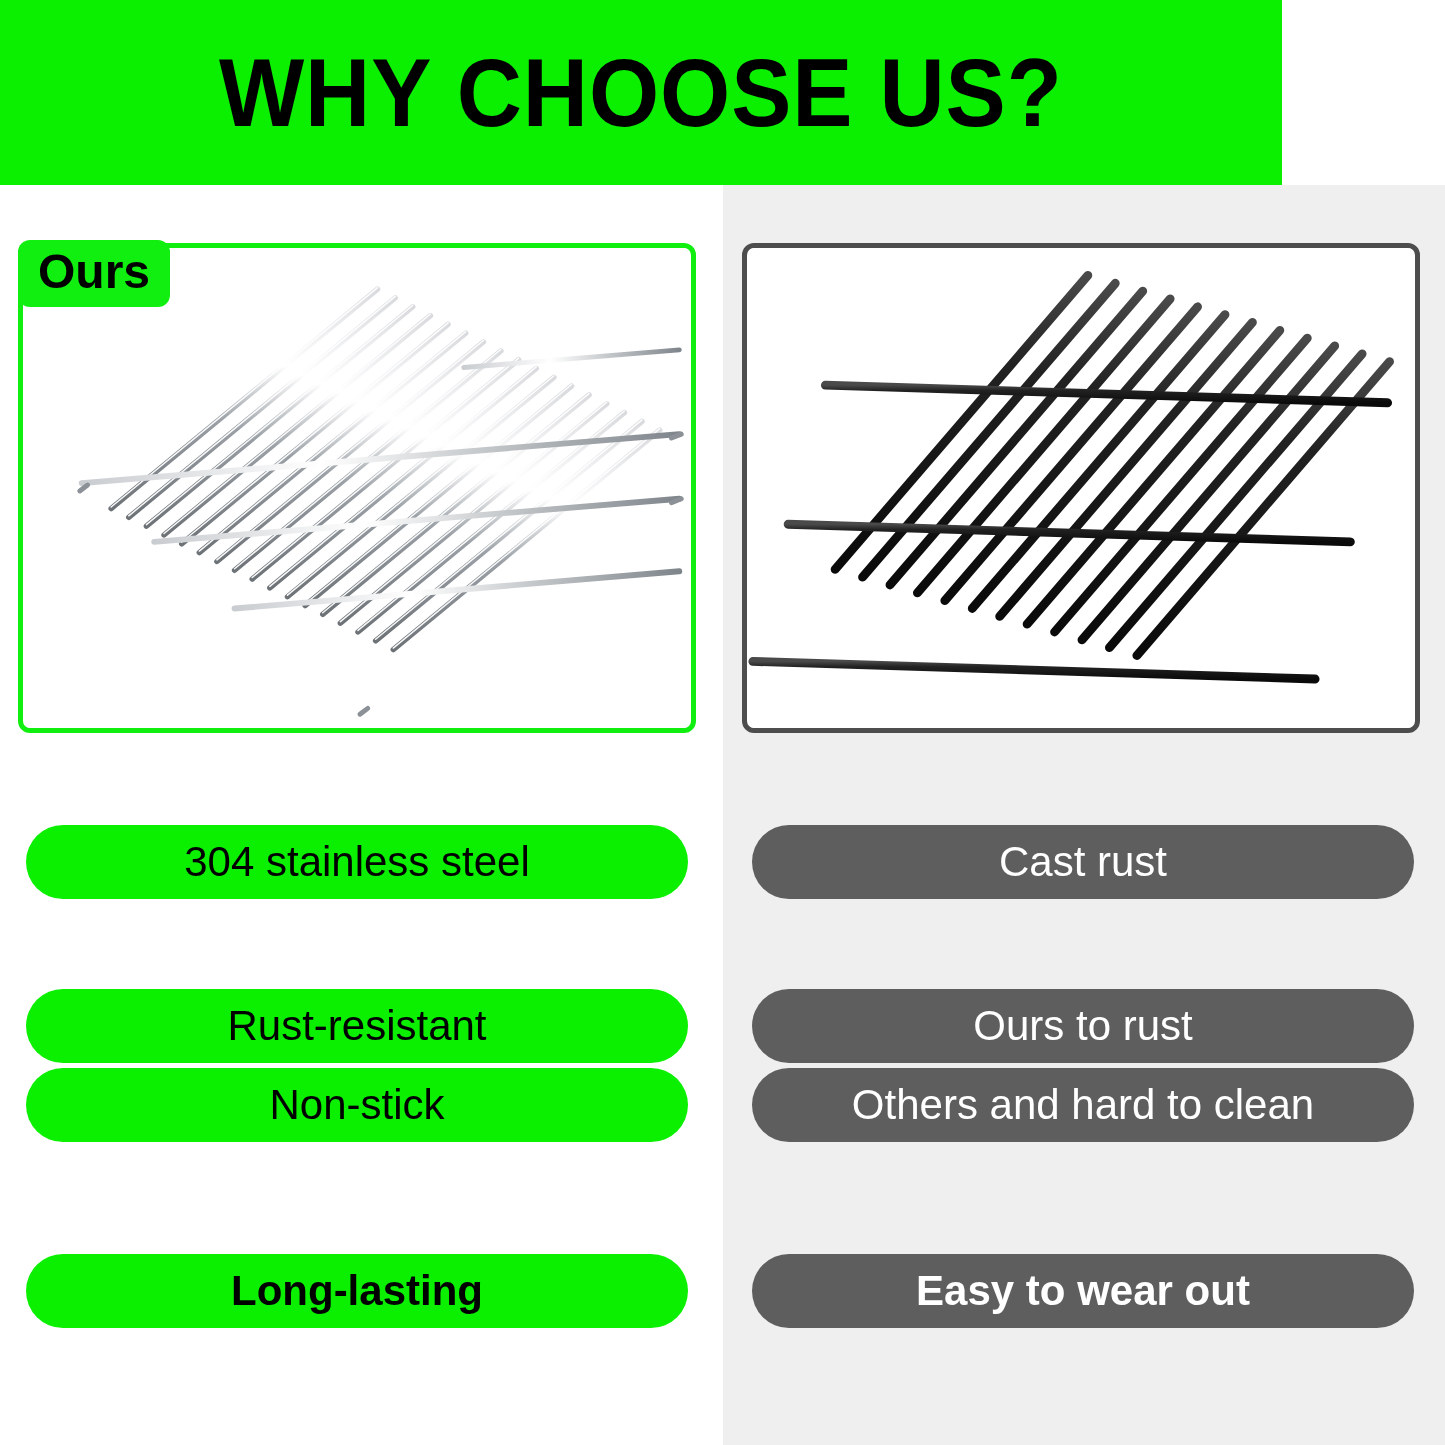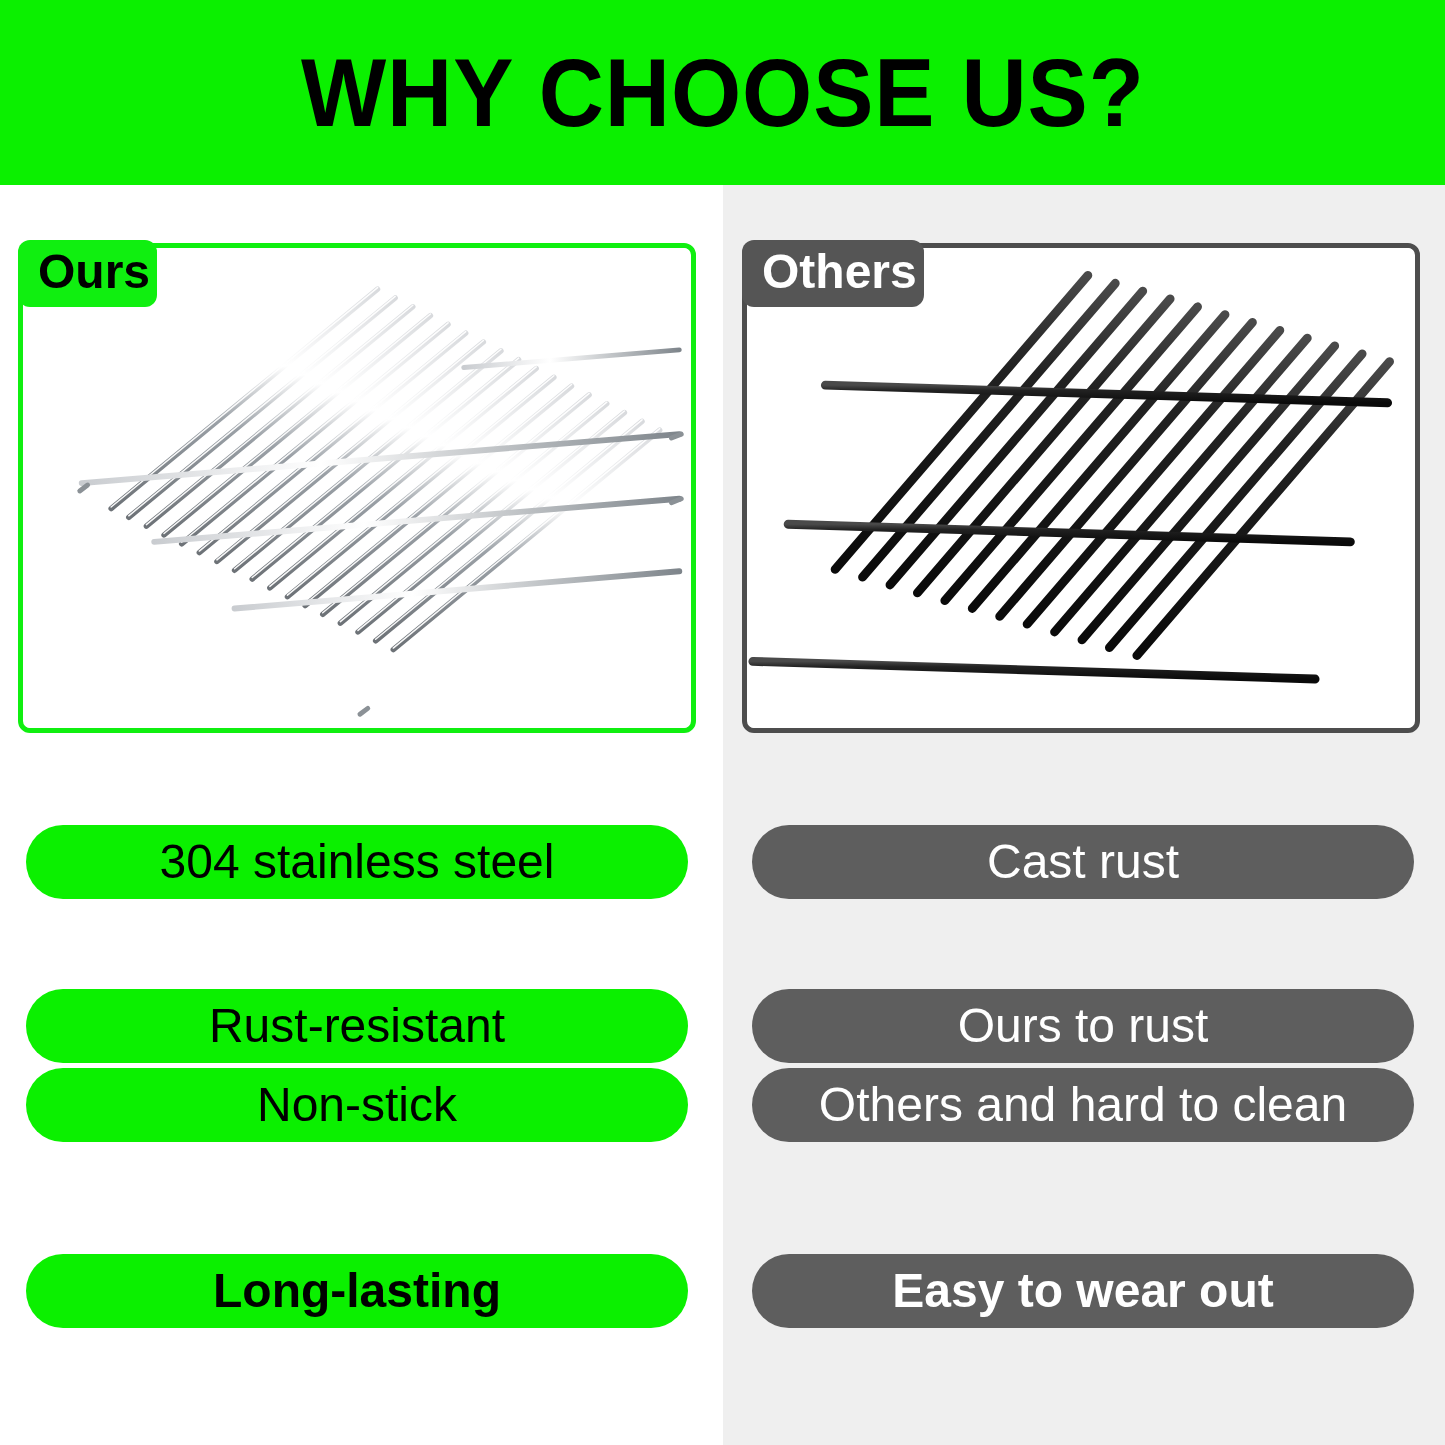--- a/index.html
+++ b/index.html
@@ -12,21 +12,21 @@
     background: #ffffff;
     font-family: "Liberation Sans", sans-serif;
     overflow: hidden;
     position: relative;
   }
 
   
   .banner {
     position: absolute;
     left: 0; top: 0;
-    width: 1445px;
+    width: 1282px;
     height: 185px;
     background: #0bf000;
     display: flex;
     align-items: center;
     justify-content: center;
   }
   .banner-title {
     font-family: "Liberation Sans Narrow", "Liberation Sans", sans-serif;
     font-size: 96px;
     font-weight: bold;
@@ -66,21 +66,21 @@
   .card-others {
     left: 742px; top: 243px;
     width: 678px; height: 490px;
     border: 5px solid #4d4d4d;
   }
 
   .card-badge {
     position: absolute;
     top: -8px;
     left: -5px;
-    padding: 6px 7px 9px 20px;
+    padding: 6px 20px 9px 20px;
     border-radius: 12px;
     font-size: 48px;
     font-weight: bold;
     line-height: 1.08;
     white-space: nowrap;
   }
   .badge-ours {
     background: #10ef10;
     color: #000000;
   }
@@ -104,21 +104,21 @@
 
   
   .pill {
     position: absolute;
     box-sizing: border-box;
     height: 74px;
     border-radius: 37px;
     display: flex;
     align-items: center;
     justify-content: center;
-    font-size: 48px;
+    font-size: 42px;
     line-height: 1;
     white-space: nowrap;
   }
   .pill-left {
     left: 26px;
     width: 662px;
     background: #0bf000;
     color: #000000;
   }
   .pill-right {
@@ -241,21 +241,20 @@
         </g>
 
         <g stroke="url(#ironRod)" stroke-width="9" stroke-linecap="round">
           <line x1="52" y1="130" x2="626" y2="148"></line>
           <line x1="14" y1="272" x2="588" y2="290"></line>
           <line x1="-22" y1="412" x2="552" y2="430"></line>
         </g>
       </g>
     </svg>
   </div>
-  <div class="card-badge badge-others">Others</div>
 </div>
 
 <div class="pill pill-left row-0">304 stainless steel</div>
 <div class="pill pill-left row-1">Rust-resistant</div>
 <div class="pill pill-left row-2">Non-stick</div>
 <div class="pill pill-left row-3">Long-lasting</div>
 
 <div class="pill pill-right row-0">Cast rust</div>
 <div class="pill pill-right row-1">Ours to rust</div>
 <div class="pill pill-right row-2">Others and hard to clean</div>

